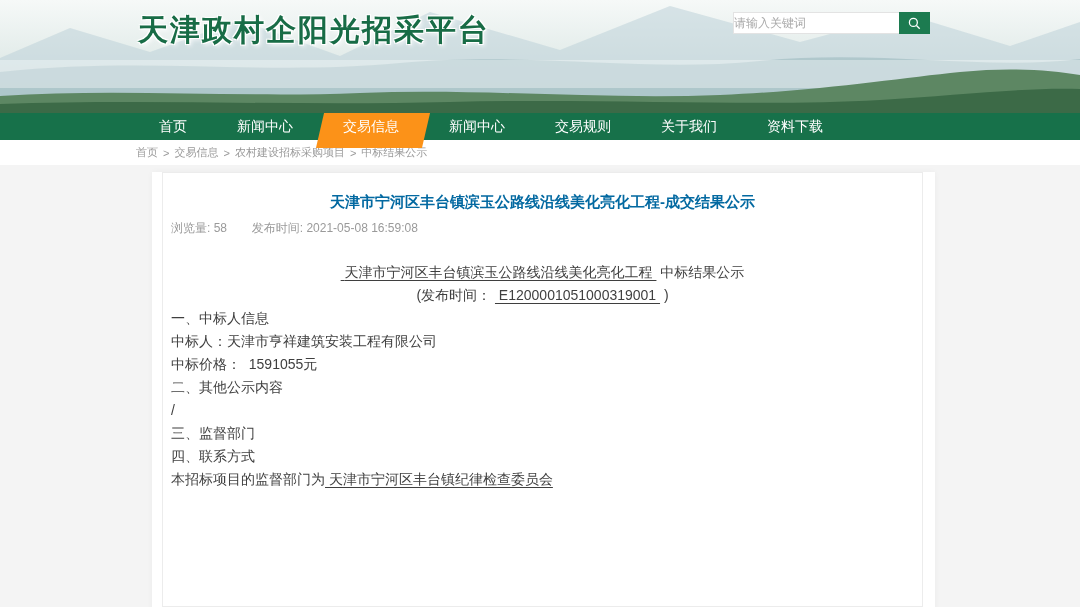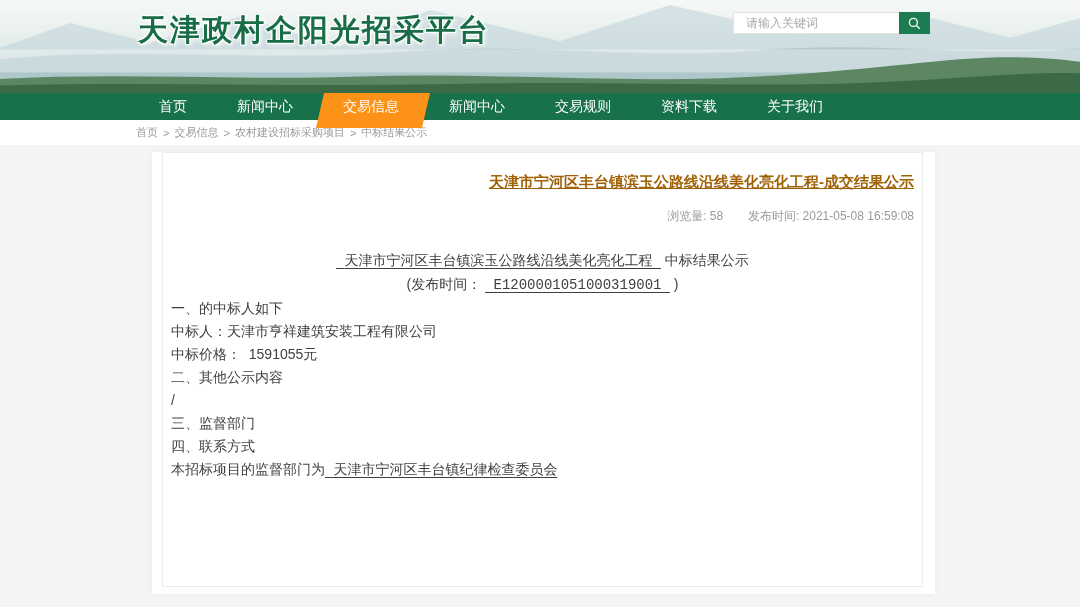--- a/index.html
+++ b/index.html
@@ -6,28 +6,28 @@
     --nav-green:#17714A;
     --active-orange:#FC9218;
     --title-green:#186C46;
     --btn-green:#1C7B50;
     --body-text:#3F3F3F;
   }
   *{margin:0;padding:0;box-sizing:border-box;}
   html,body{width:1080px;height:607px;overflow:hidden;background:#F4F4F4;
     font-family:"Liberation Sans","DejaVu Sans",sans-serif;}
   
-  .banner{position:relative;width:1080px;height:93px;overflow:hidden;}
+  .banner{position:relative;width:1080px;height:113px;overflow:hidden;}
   .banner svg.bg{position:absolute;inset:0;width:100%;height:100%;display:block;}
   .site-title{position:absolute;left:138px;top:10px;font-size:30px;font-weight:bold;
     color:var(--title-green);letter-spacing:2px;
     text-shadow:-1px -1px 0 #fff,1px -1px 0 #fff,-1px 1px 0 #fff,1px 1px 0 #fff,2px 2px 4px rgba(255,255,255,.9);}
   .search{position:absolute;top:12px;right:150px;display:flex;height:22px;}
   .search input{width:166px;height:22px;border:1px solid #e3e3e3;border-right:none;background:#fff;
-    padding:0 12px;font-size:12px;color:#333;outline:none;}
+    padding:0 0;font-size:12px;color:#333;outline:none;}
   .search input::placeholder{color:#aaa;}
   .search button{width:31px;height:22px;border:none;background:var(--btn-green);cursor:pointer;
     display:flex;align-items:center;justify-content:center;}
   .search button svg{width:15px;height:15px;display:block;}
   
   .nav{position:relative;width:1080px;height:27px;background:var(--nav-green);z-index:2;}
   .nav-menu{display:flex;padding-left:134px;height:27px;}
   .nav-item{position:relative;display:block;height:27px;line-height:27px;padding:0 25px;
     color:#fff;font-size:14px;text-decoration:none;cursor:pointer;}
   .nav-item.active{height:31px;}
@@ -37,28 +37,28 @@
   
   .crumbbar{width:1080px;height:25px;background:#fff;display:flex;align-items:center;
     padding-left:136px;font-size:11px;color:#999;}
   .crumb{color:#999;text-decoration:none;cursor:pointer;}
   .crumb.current{cursor:default;}
   .crumb-sep{margin:0 5px;color:#999;}
   
   .main{width:1080px;height:442px;background:#F4F4F4;}
   .card{margin-left:152px;width:783px;height:442px;background:#fff;box-shadow:0 0 6px rgba(0,0,0,.04);}
   .inner{margin:7px 12px 0 10px;height:435px;border:1px solid #ECECEC;padding:18px 8px 0;overflow:hidden;}
-  .article-title{text-align:right;font-size:15px;font-weight:bold;color:#a16207;margin-top:2px;text-decoration:underline;}
-  .article-meta{text-align:right;font-size:12px;color:#9A9A9A;margin-top:16px;}
+  .article-title{text-align:center;font-size:15px;font-weight:bold;color:#0369a1;margin-top:2px;}
+  .article-meta{text-align:left;font-size:12px;color:#9A9A9A;margin-top:8px;}
   .article-meta .gap{display:inline-block;width:18px;}
   .article-body{margin-top:24px;font-size:14px;color:var(--body-text);}
   .line{line-height:23px;white-space:pre-wrap;}
   .line.center{text-align:center;}
   .line.space-before{margin-top:20px;}
-  .u{text-decoration:underline;text-underline-offset:3px;font-family:Liberation Mono, monospace;}
+  .u{text-decoration:underline;text-underline-offset:3px;}
 </style>
 </head>
 <body>
 
 <div class="banner">
   <svg class="bg" viewBox="0 0 1080 113" preserveAspectRatio="none">
     <defs>
       <linearGradient id="sky" x1="0" y1="0" x2="0" y2="1">
         <stop offset="0" stop-color="#F6F9F8"></stop>
         <stop offset="0.5" stop-color="#E3ECEA"></stop>
@@ -86,22 +86,22 @@
   </div>
 </div>
 
 <div class="nav">
   <div class="nav-menu">
       <a class="nav-item"><span class="label">首页</span></a>
       <a class="nav-item"><span class="label">新闻中心</span></a>
       <a class="nav-item active"><span class="label">交易信息</span></a>
       <a class="nav-item"><span class="label">新闻中心</span></a>
       <a class="nav-item"><span class="label">交易规则</span></a>
+      <a class="nav-item"><span class="label">关于我们</span></a>
       <a class="nav-item"><span class="label">资料下载</span></a>
-      <a class="nav-item"><span class="label">关于我们</span></a>
     </div>
 </div>
 
 <div class="crumbbar">
     <a class="crumb">首页</a>
     <span class="crumb-sep">&gt;</span>
     <a class="crumb">交易信息</a>
     <span class="crumb-sep">&gt;</span>
     <a class="crumb">农村建设招标采购项目</a>
     <span class="crumb-sep">&gt;</span>
@@ -115,21 +115,21 @@
       <div class="article-meta">
         <span>浏览量:</span>
         <span>58</span>
         <span class="gap"></span>
         <span>发布时间:</span>
         <span>2021-05-08 16:59:08</span>
       </div>
       <div class="article-body">
           <div class="line center"><span class="u"> 天津市宁河区丰台镇滨玉公路线沿线美化亮化工程 </span><span> 中标结果公示</span></div>
           <div class="line center"><span>(发布时间： </span><span class="u"> E1200001051000319001 </span><span> )</span></div>
-          <div class="line left"><span>一、的中标人如下</span></div>
+          <div class="line left"><span>一、中标人信息</span></div>
           <div class="line left"><span>中标人：天津市亨祥建筑安装工程有限公司</span></div>
           <div class="line left"><span>中标价格：  1591055元</span></div>
           <div class="line left"><span>二、其他公示内容</span></div>
           <div class="line left"><span>/</span></div>
           <div class="line left"><span>三、监督部门</span></div>
           <div class="line left"><span>四、联系方式</span></div>
           <div class="line left"><span>本招标项目的监督部门为</span><span class="u"> 天津市宁河区丰台镇纪律检查委员会</span></div>
         </div>
     </div>
   </div>

